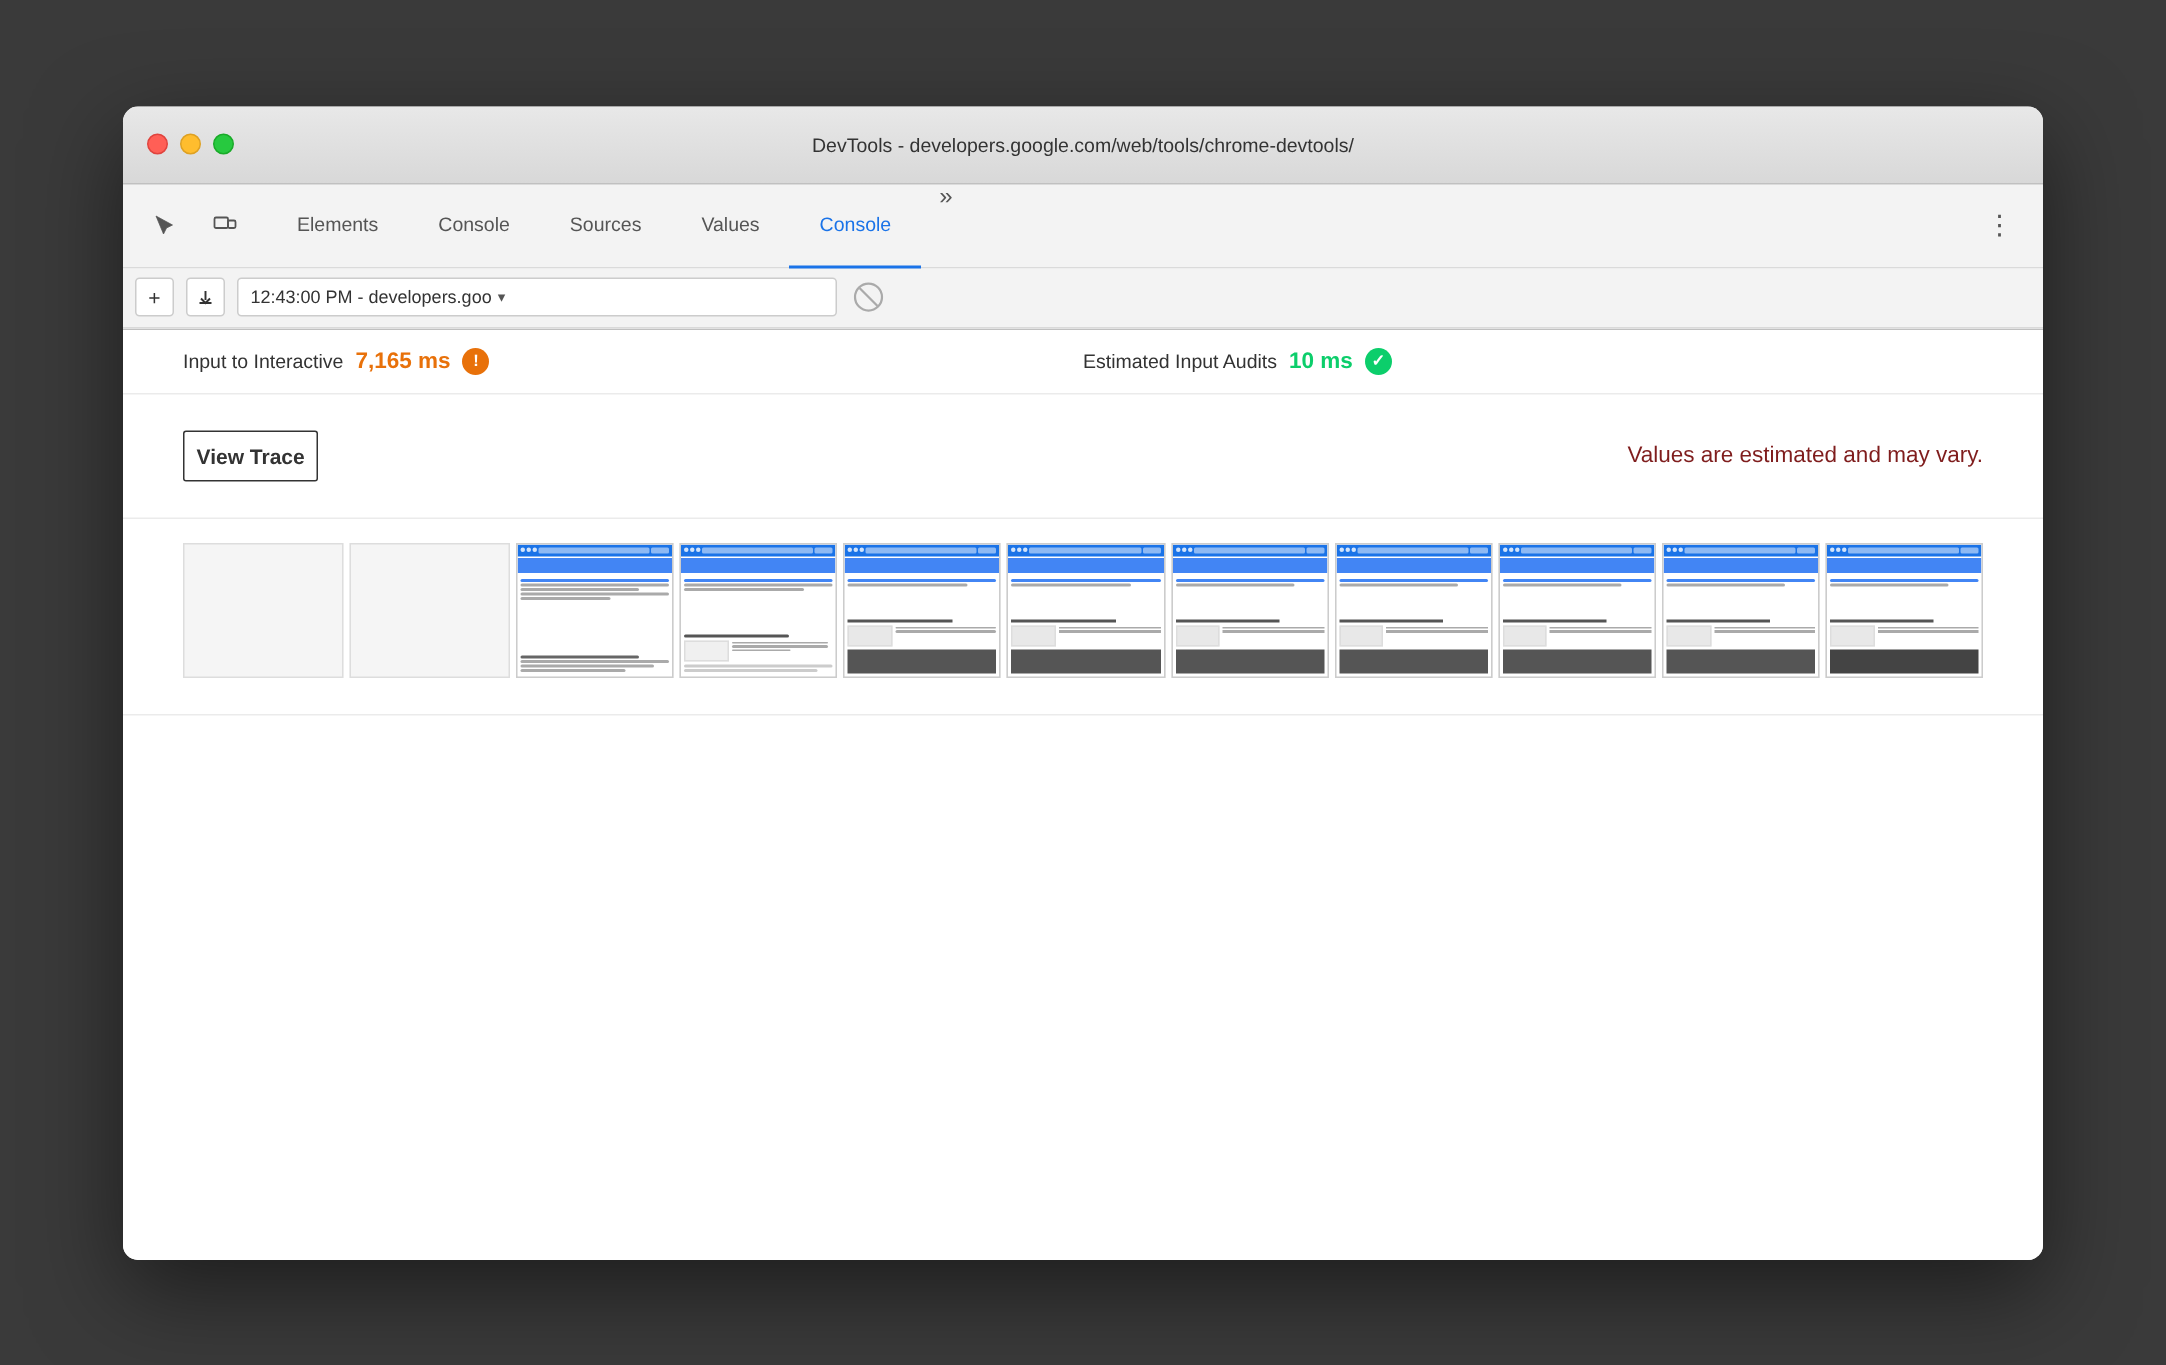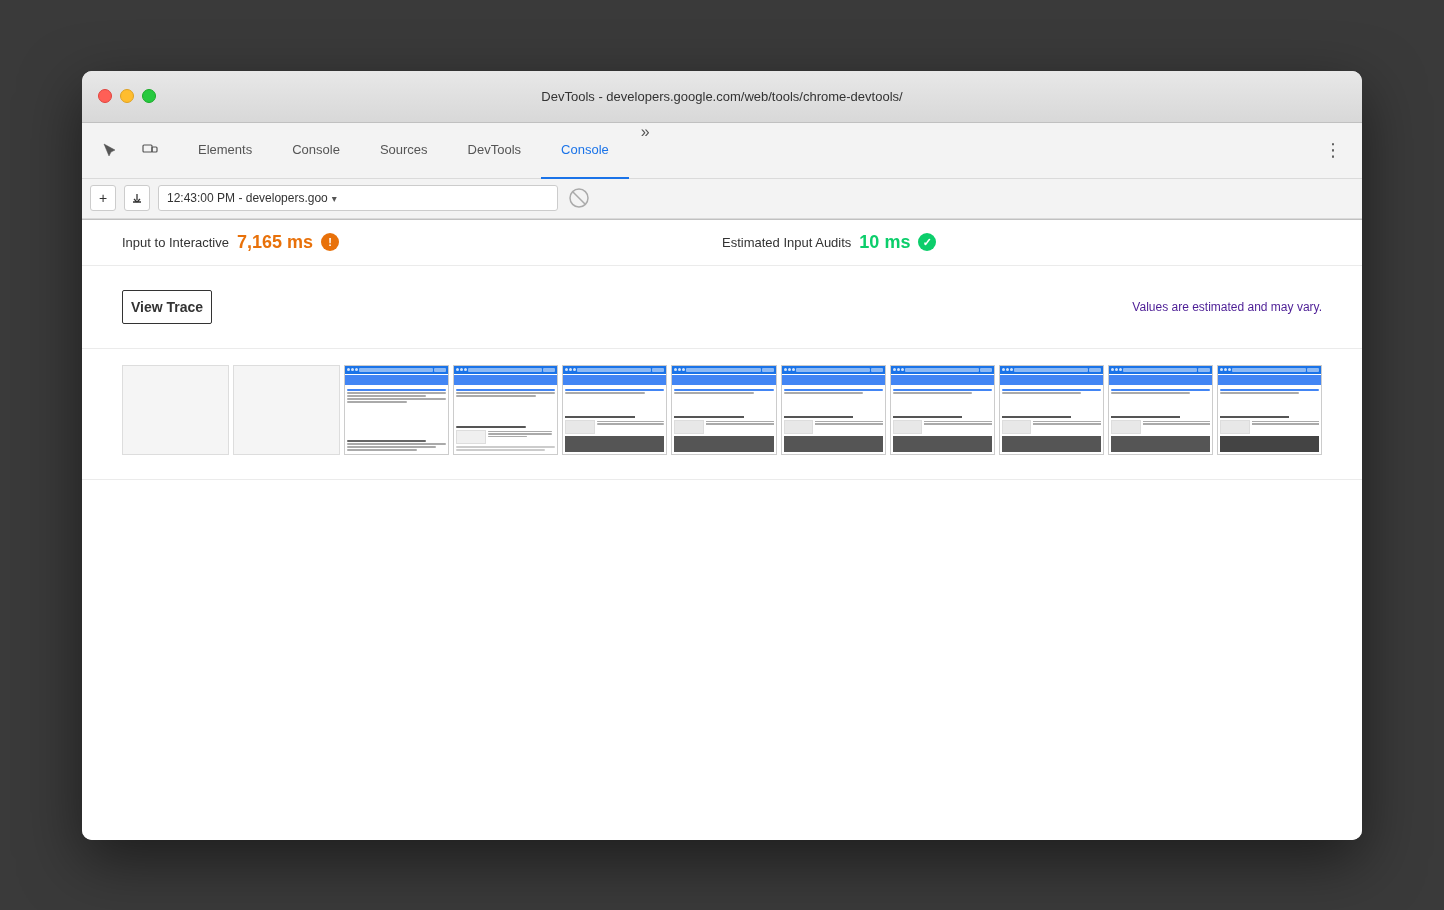--- a/index.html
+++ b/index.html
@@ -181,21 +181,21 @@
       display: flex;
       align-items: center;
       gap: 8px;
       flex: 1;
     }
     .metric-label {
       font-size: 13px;
       color: #333;
     }
     .metric-value {
-      font-size: 18px;
+      font-size: 15px;
       font-weight: 600;
     }
     .metric-value.orange { color: #e8710a; }
     .metric-value.green { color: #0cce6b; }
     .metric-icon {
       width: 18px;
       height: 18px;
       border-radius: 50%;
       display: flex;
       align-items: center;
@@ -218,22 +218,22 @@
       padding: 8px 8px;
       border: 1.5px solid #333;
       background: white;
       font-size: 14px;
       font-weight: 600;
       color: #333;
       cursor: pointer;
       border-radius: 2px;
     }
     .estimated-text {
-      font-size: 12px;
-      color: #4c1d95;
+      font-size: 15px;
+      color: #7f1d1d;
       margin-left: 17px;
     }
     
     .filmstrip-section {
       padding: 16px 40px 24px;
       border-bottom: 1px solid #ebebeb;
     }
     .filmstrip-container {
       display: flex;
       gap: 4px;
@@ -381,21 +381,21 @@
         <div class="tab-item">
           <span>Elements</span>
         </div>
         <div class="tab-item">
           <span>Console</span>
         </div>
         <div class="tab-item">
           <span>Sources</span>
         </div>
         <div class="tab-item">
-          <span>DevTools</span>
+          <span>Values</span>
         </div>
         <div class="tab-item active">
           <span>Console</span>
         </div>
         <div class="tab-more">»</div>
       </div>
       <div class="tab-menu-icon">⋮</div>
     </div>
 
     <div class="address-bar-row">

